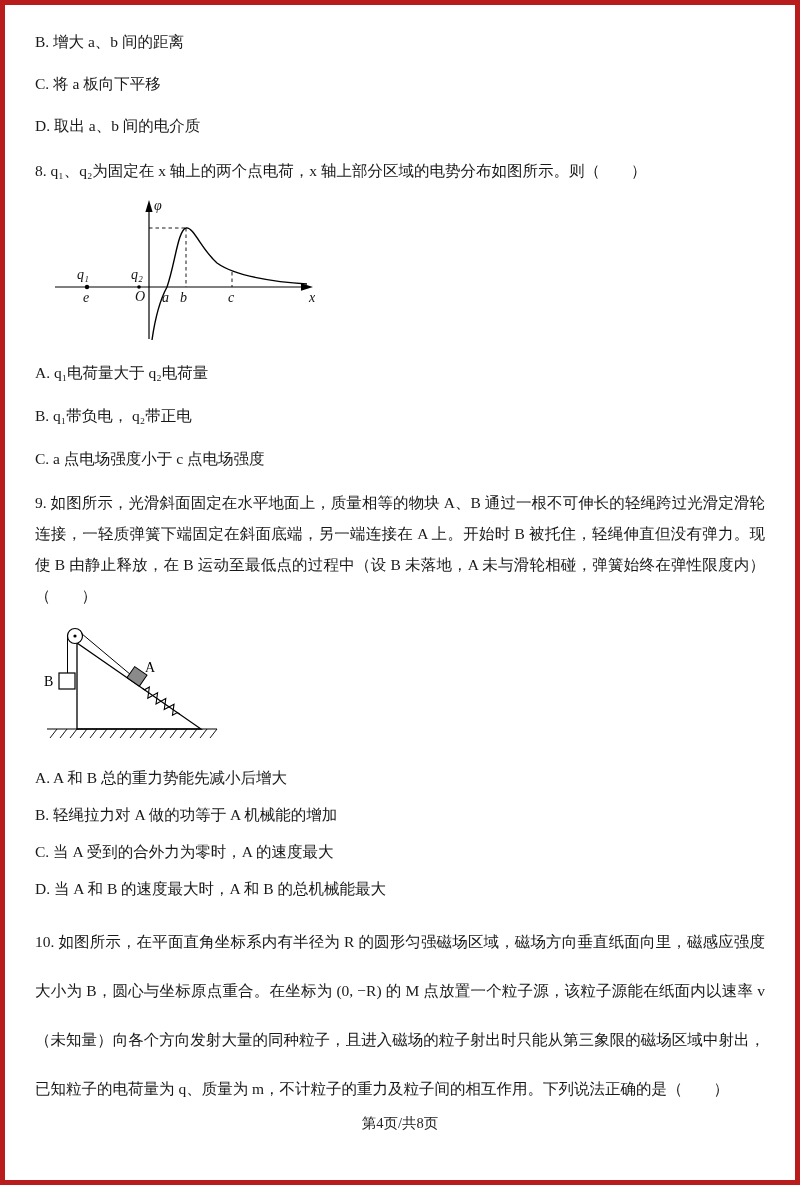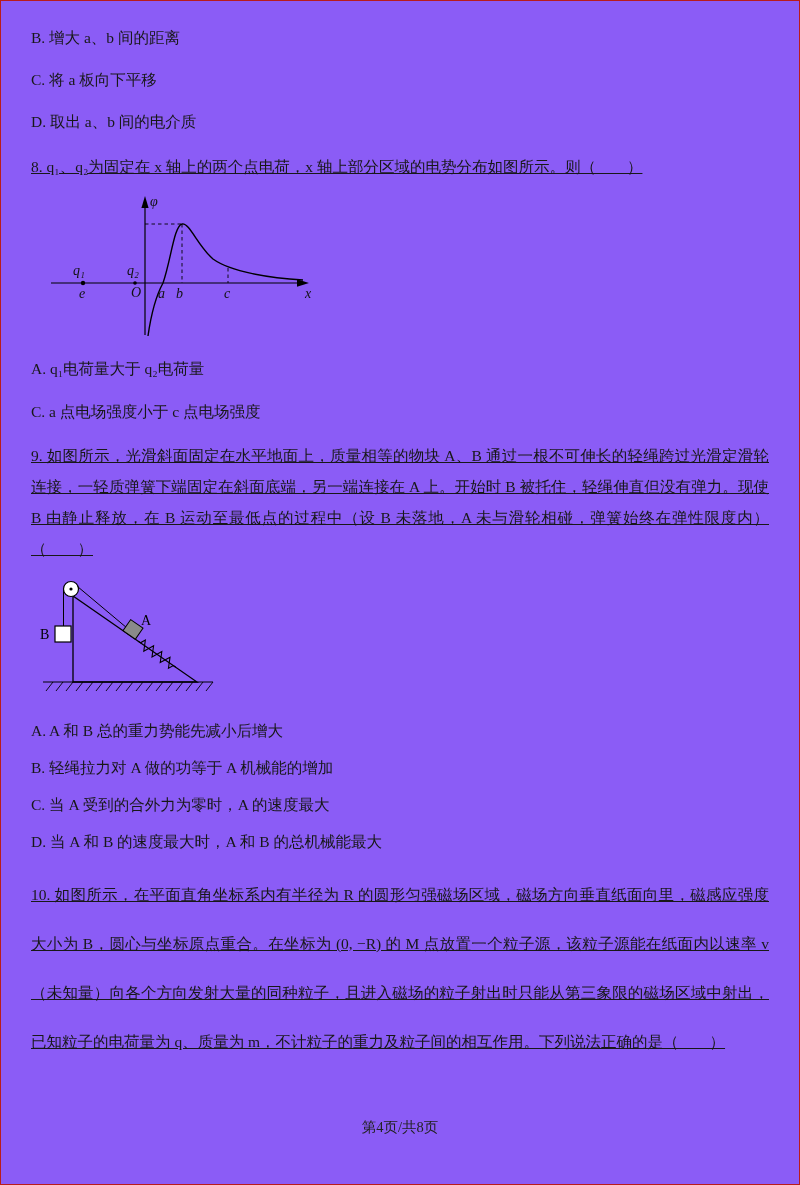--- a/index.html
+++ b/index.html
@@ -1,24 +1,24 @@
 <!DOCTYPE html>
 <html><head>
 <meta charset="utf-8">
 <style>
   html,body{margin:0;padding:0;background:#d9d9d9;}
   .page{
-    width:800px;height:1185px;background:#8b5cf6;position:relative;
+    width:800px;height:1185px;background:#ffffff;position:relative;
     font-family:"Liberation Serif","DejaVu Serif",serif;
     color:#181818;box-sizing:border-box;overflow:hidden;
-    border:1px solid #b91c1c;
+    border:5px solid #b91c1c;
   }
   .content{padding:24px 30px 0 30px;font-size:15.5px;}
   .opt7{line-height:26px;margin-bottom:16px;}
-  .stem{line-height:31px;text-align:justify;text-align-last:left;text-decoration:underline;}
+  .stem{line-height:31px;text-align:justify;text-align-last:left;}
   .q8-stem{margin-bottom:6px;}
   .figure-wrap{margin:6px 0 10px 4px;}
   .q8-opts .opt{margin-bottom:13px;line-height:30px;}
   .q9-stem{margin-top:12px;margin-bottom:10px;}
   .q9-opts .opt{margin-bottom:8px;line-height:29px;}
   .q10-stem{margin-top:14px;line-height:49px;}
   .footer{
     position:absolute;left:0;right:0;bottom:47px;text-align:center;
     font-size:14.5px;color:#222;
   }
@@ -63,20 +63,21 @@
         <text x="92" y="87" class="var-label">q₂</text>
         <text x="44" y="110" class="var-label">e</text>
         <text x="123" y="110" class="var-label">a</text>
         <text x="141" y="110" class="var-label">b</text>
         <text x="189" y="110" class="var-label">c</text>
       </svg>
     </div>
 
     <div class="q8-opts">
       <div class="opt">A. q₁电荷量大于 q₂电荷量</div>
+      <div class="opt">B. q₁带负电， q₂带正电</div>
       <div class="opt">C. a 点电场强度小于 c 点电场强度</div>
     </div>
 
     <div class="stem q9-stem">9. 如图所示，光滑斜面固定在水平地面上，质量相等的物块 A、B 通过一根不可伸长的轻绳跨过光滑定滑轮连接，一轻质弹簧下端固定在斜面底端，另一端连接在 A 上。开始时 B 被托住，轻绳伸直但没有弹力。现使 B 由静止释放，在 B 运动至最低点的过程中（设 B 未落地，A 未与滑轮相碰，弹簧始终在弹性限度内）（　　）</div>
 
     <div class="figure-wrap">
       <svg width="220" height="128" viewBox="0 0 220 128">
 
         <line x1="8" y1="108" x2="178" y2="108" stroke="#000" stroke-width="1.2"></line>
         <g stroke="#000" stroke-width="0.9">

